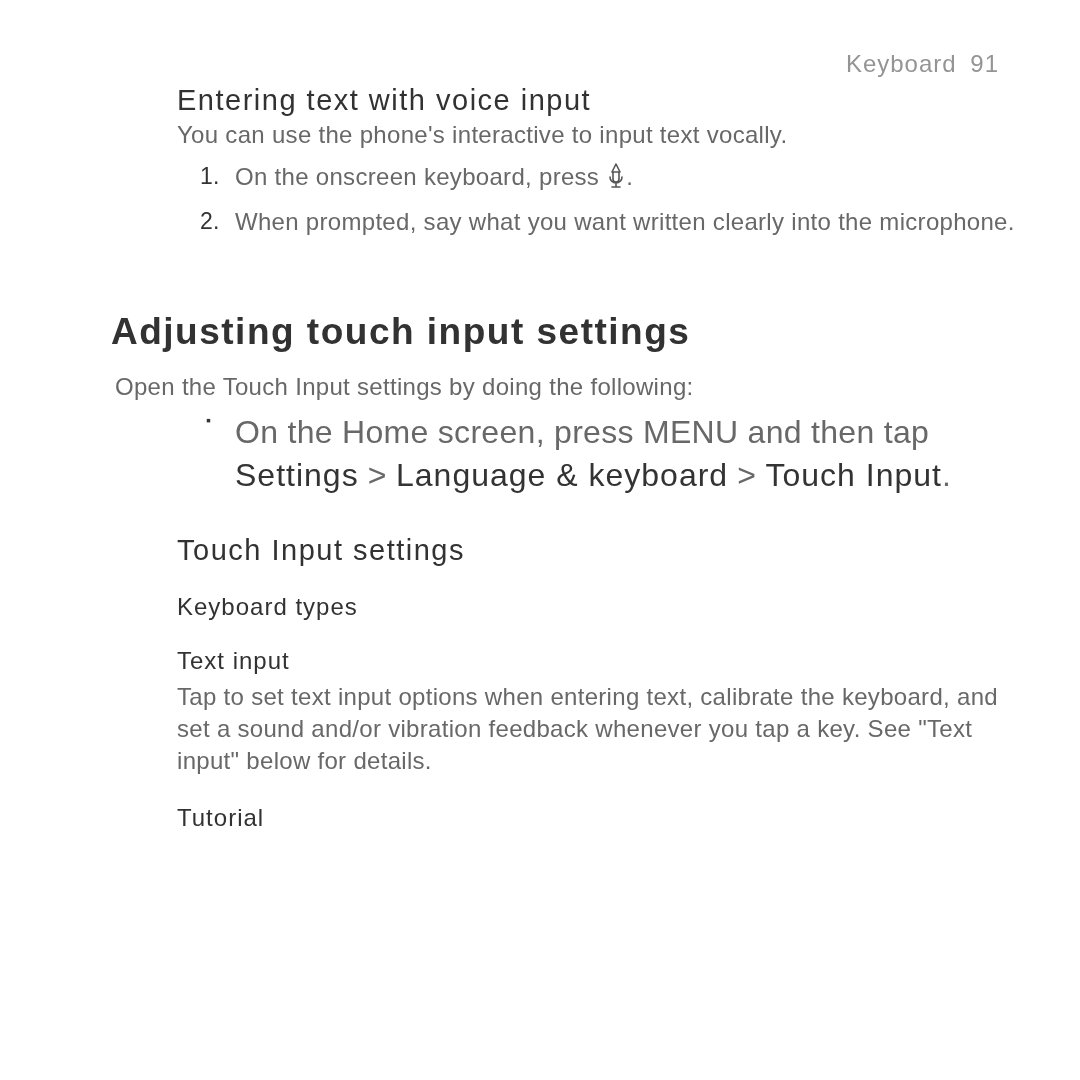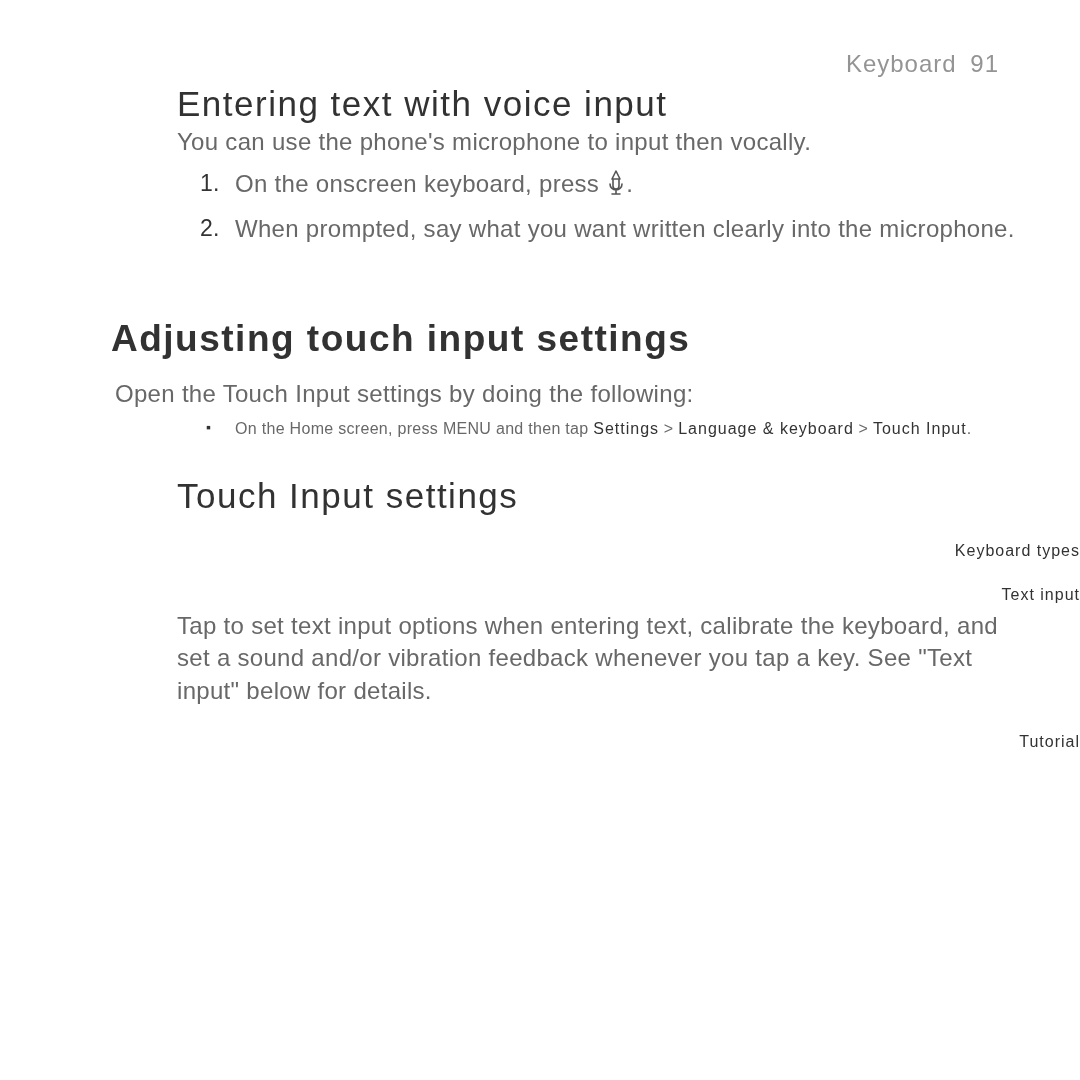--- a/index.html
+++ b/index.html
@@ -34,21 +34,21 @@
   }
   .h1 {
     margin: 24px 0 0 111px;
     font-size: 37px;
     font-weight: 700;
     color: #323232;
     letter-spacing: 1.5px;
   }
   .h2 {
     margin: 36px 0 0 177px;
-    font-size: 35px;
+    font-size: 29px;
     font-weight: 400;
     color: #323232;
     letter-spacing: 1.5px;
   }
   .h2.first {
     margin-top: 30px;
   }
   .intro {
     margin: 4px 0 0 177px;
     font-size: 24px;
@@ -81,21 +81,21 @@
     color: #333;
     font-weight: 400;
     font-size: 23px;
   }
   ul.bullets {
     margin: 8px 0 0 200px;
     padding: 0;
     list-style: none;
   }
   ul.bullets li {
-    font-size: 16px;
+    font-size: 32px;
     color: #686868;
     position: relative;
     padding-left: 35px;
     max-width: 800px;
     line-height: 1.35;
     letter-spacing: 0.3px;
   }
   ul.bullets li::before {
     content: "▪";
     position: absolute;
@@ -104,25 +104,24 @@
     font-size: 14px;
     color: #333;
   }
   .bold {
     font-weight: 500;
     color: #333333;
     letter-spacing: 1px;
   }
   .h3 {
     margin: 26px 0 0 177px;
-    font-size: 16px;
+    font-size: 24px;
     font-weight: 400;
     color: #323232;
     letter-spacing: 1px;
-    text-align: right;
   }
   .body {
     margin: 6px 0 0 177px;
     font-size: 24px;
     color: #686868;
     max-width: 840px;
     line-height: 1.35;
     letter-spacing: 0.3px;
   }
   .mic-icon {
@@ -139,21 +138,21 @@
 <body>
 
 <div class="page">
 
   <div class="running-head">
     <span>Keyboard</span>
     <span class="page-num">91</span>
   </div>
 
   <div class="h2 first">Entering text with voice input</div>
-  <div class="intro">You can use the phone's microphone to input then vocally.</div>
+  <div class="intro">You can use the phone's interactive to input text vocally.</div>
 
   <ol class="steps">
     <li>
       <span>On the onscreen keyboard, press </span><span class="mic-icon"><svg viewBox="0 0 20 26">
             <path d="M10 2 L6 10 L14 10 Z M7 10 h6 v7 a3 3 0 0 1 -6 0 Z M4 15 a6 6 0 0 0 12 0 M10 21 v4 M6 25 h8" fill="none" stroke="#555" stroke-width="1.6" stroke-linejoin="round" stroke-linecap="round"></path>
           </svg></span><span>.</span>
     </li>
     <li>When prompted, say what you want written clearly into the microphone.</li>
   </ol>
 

